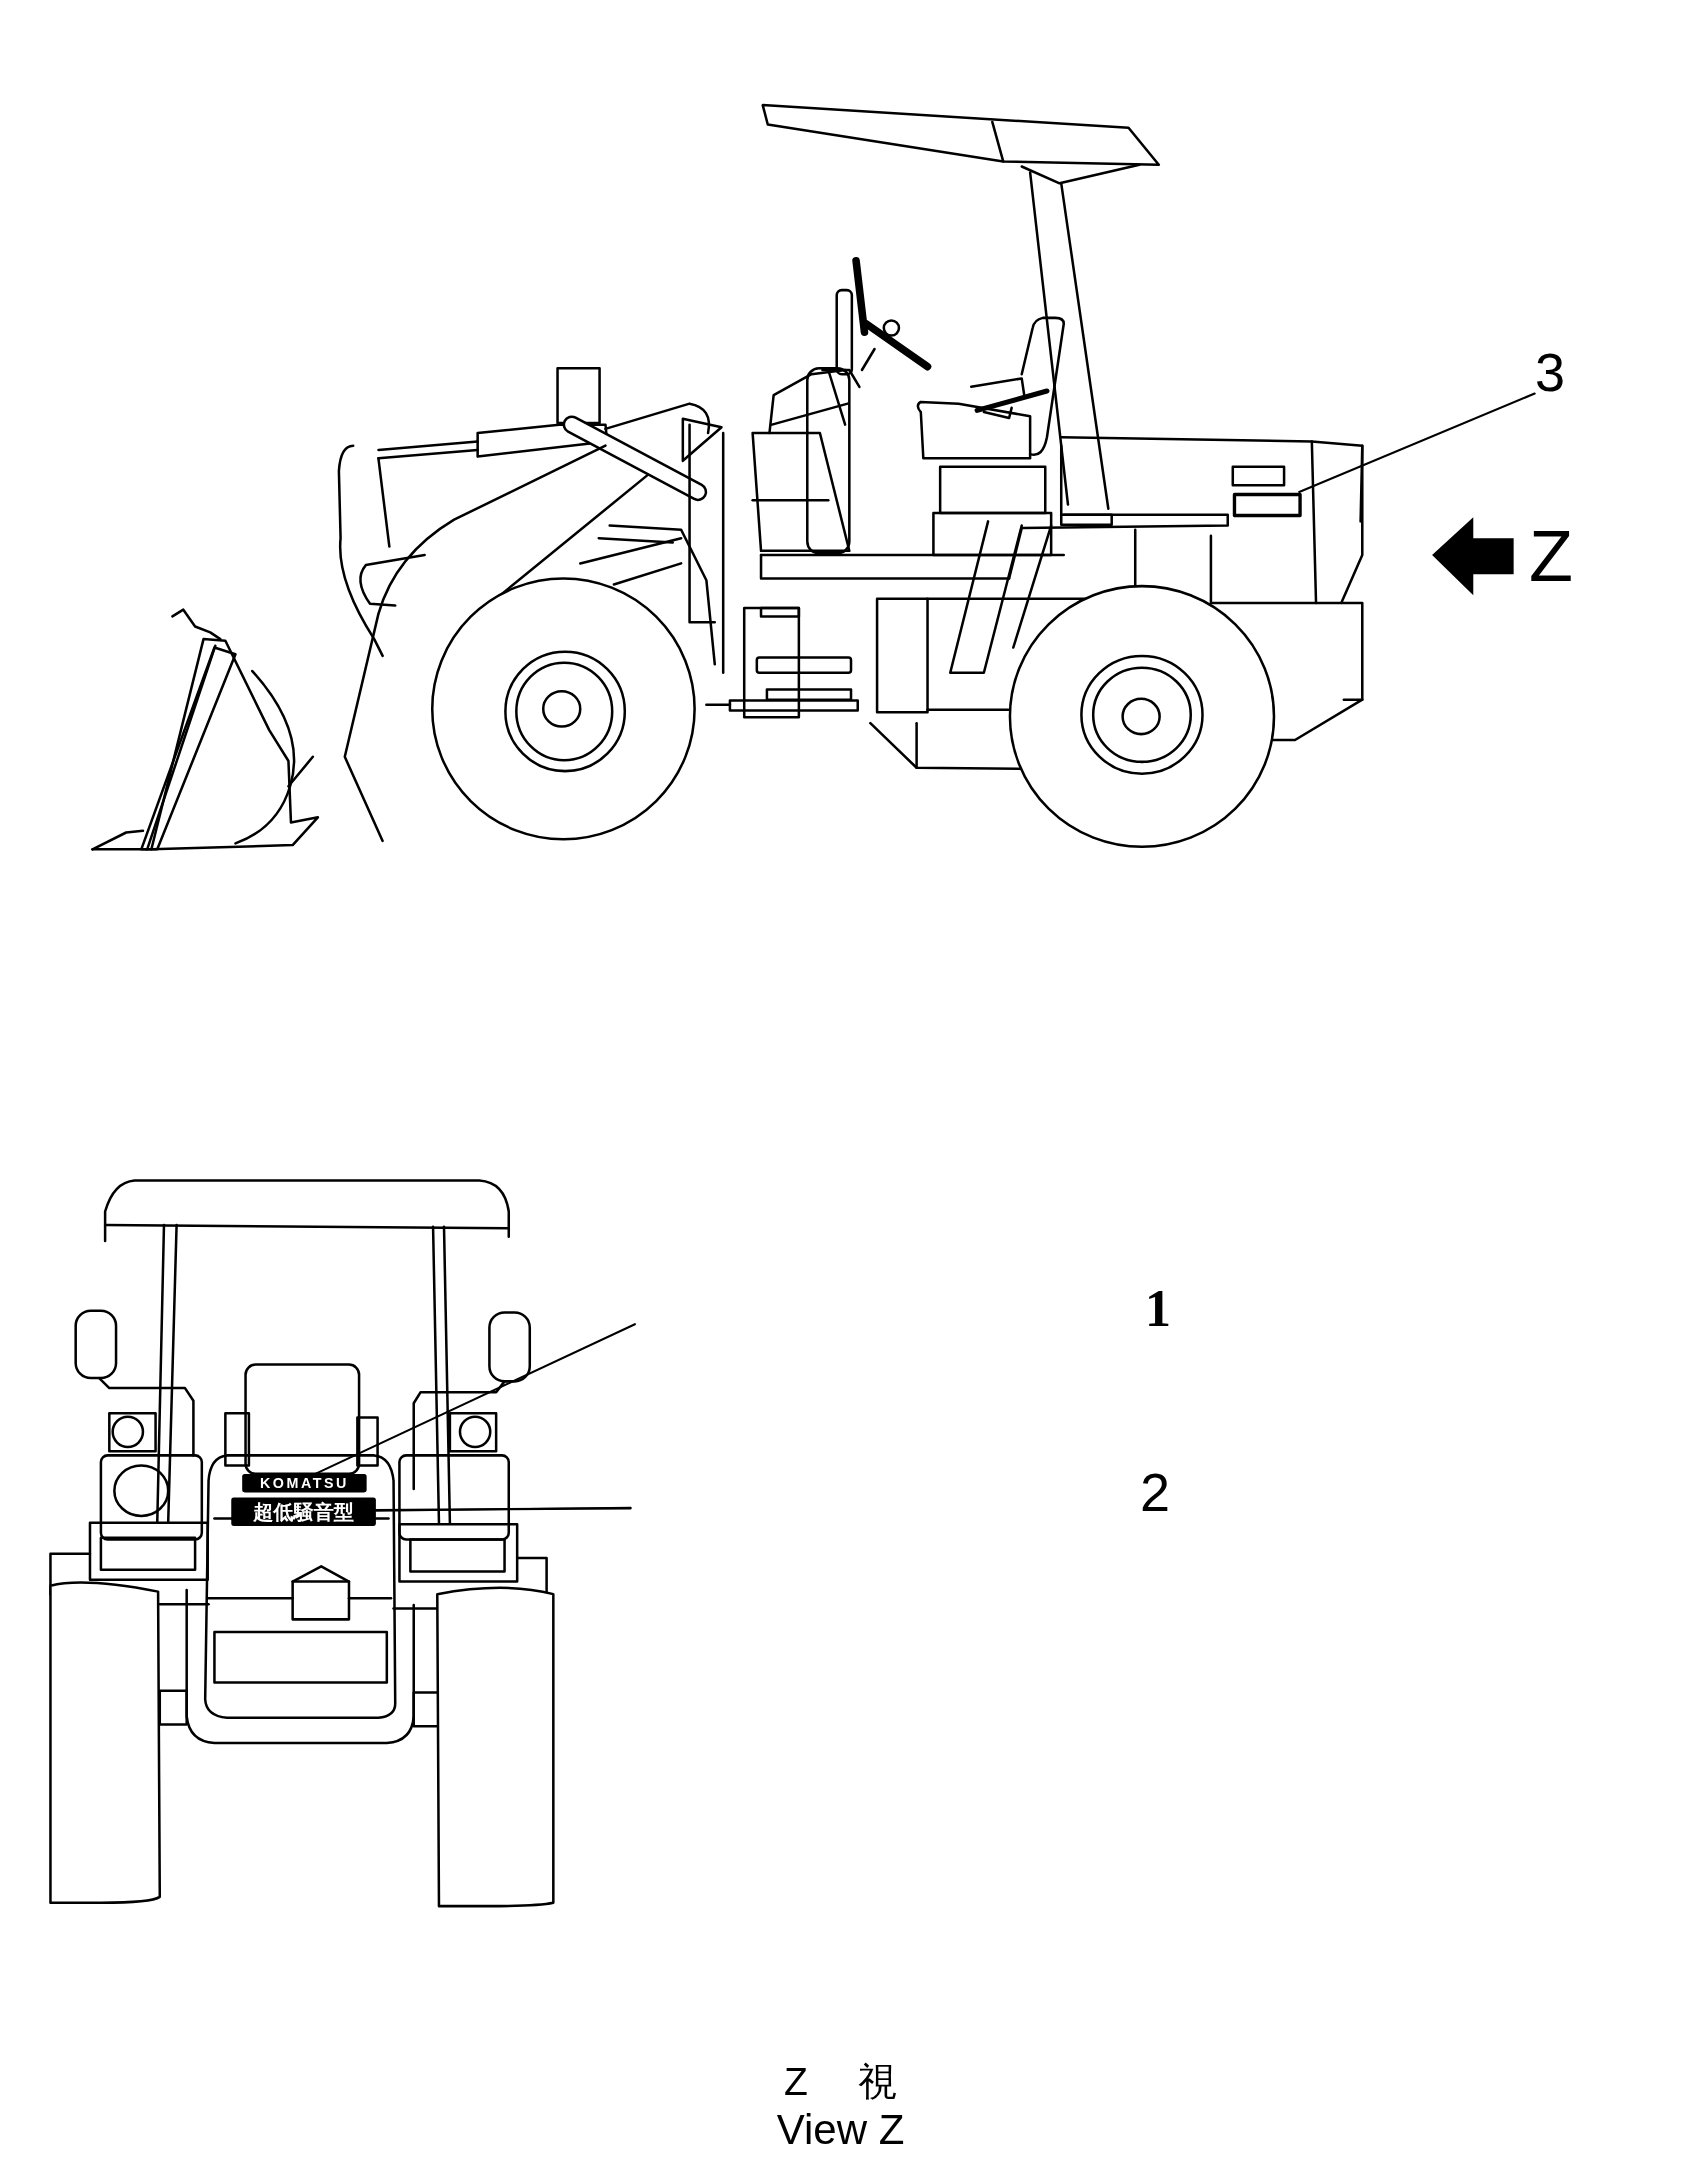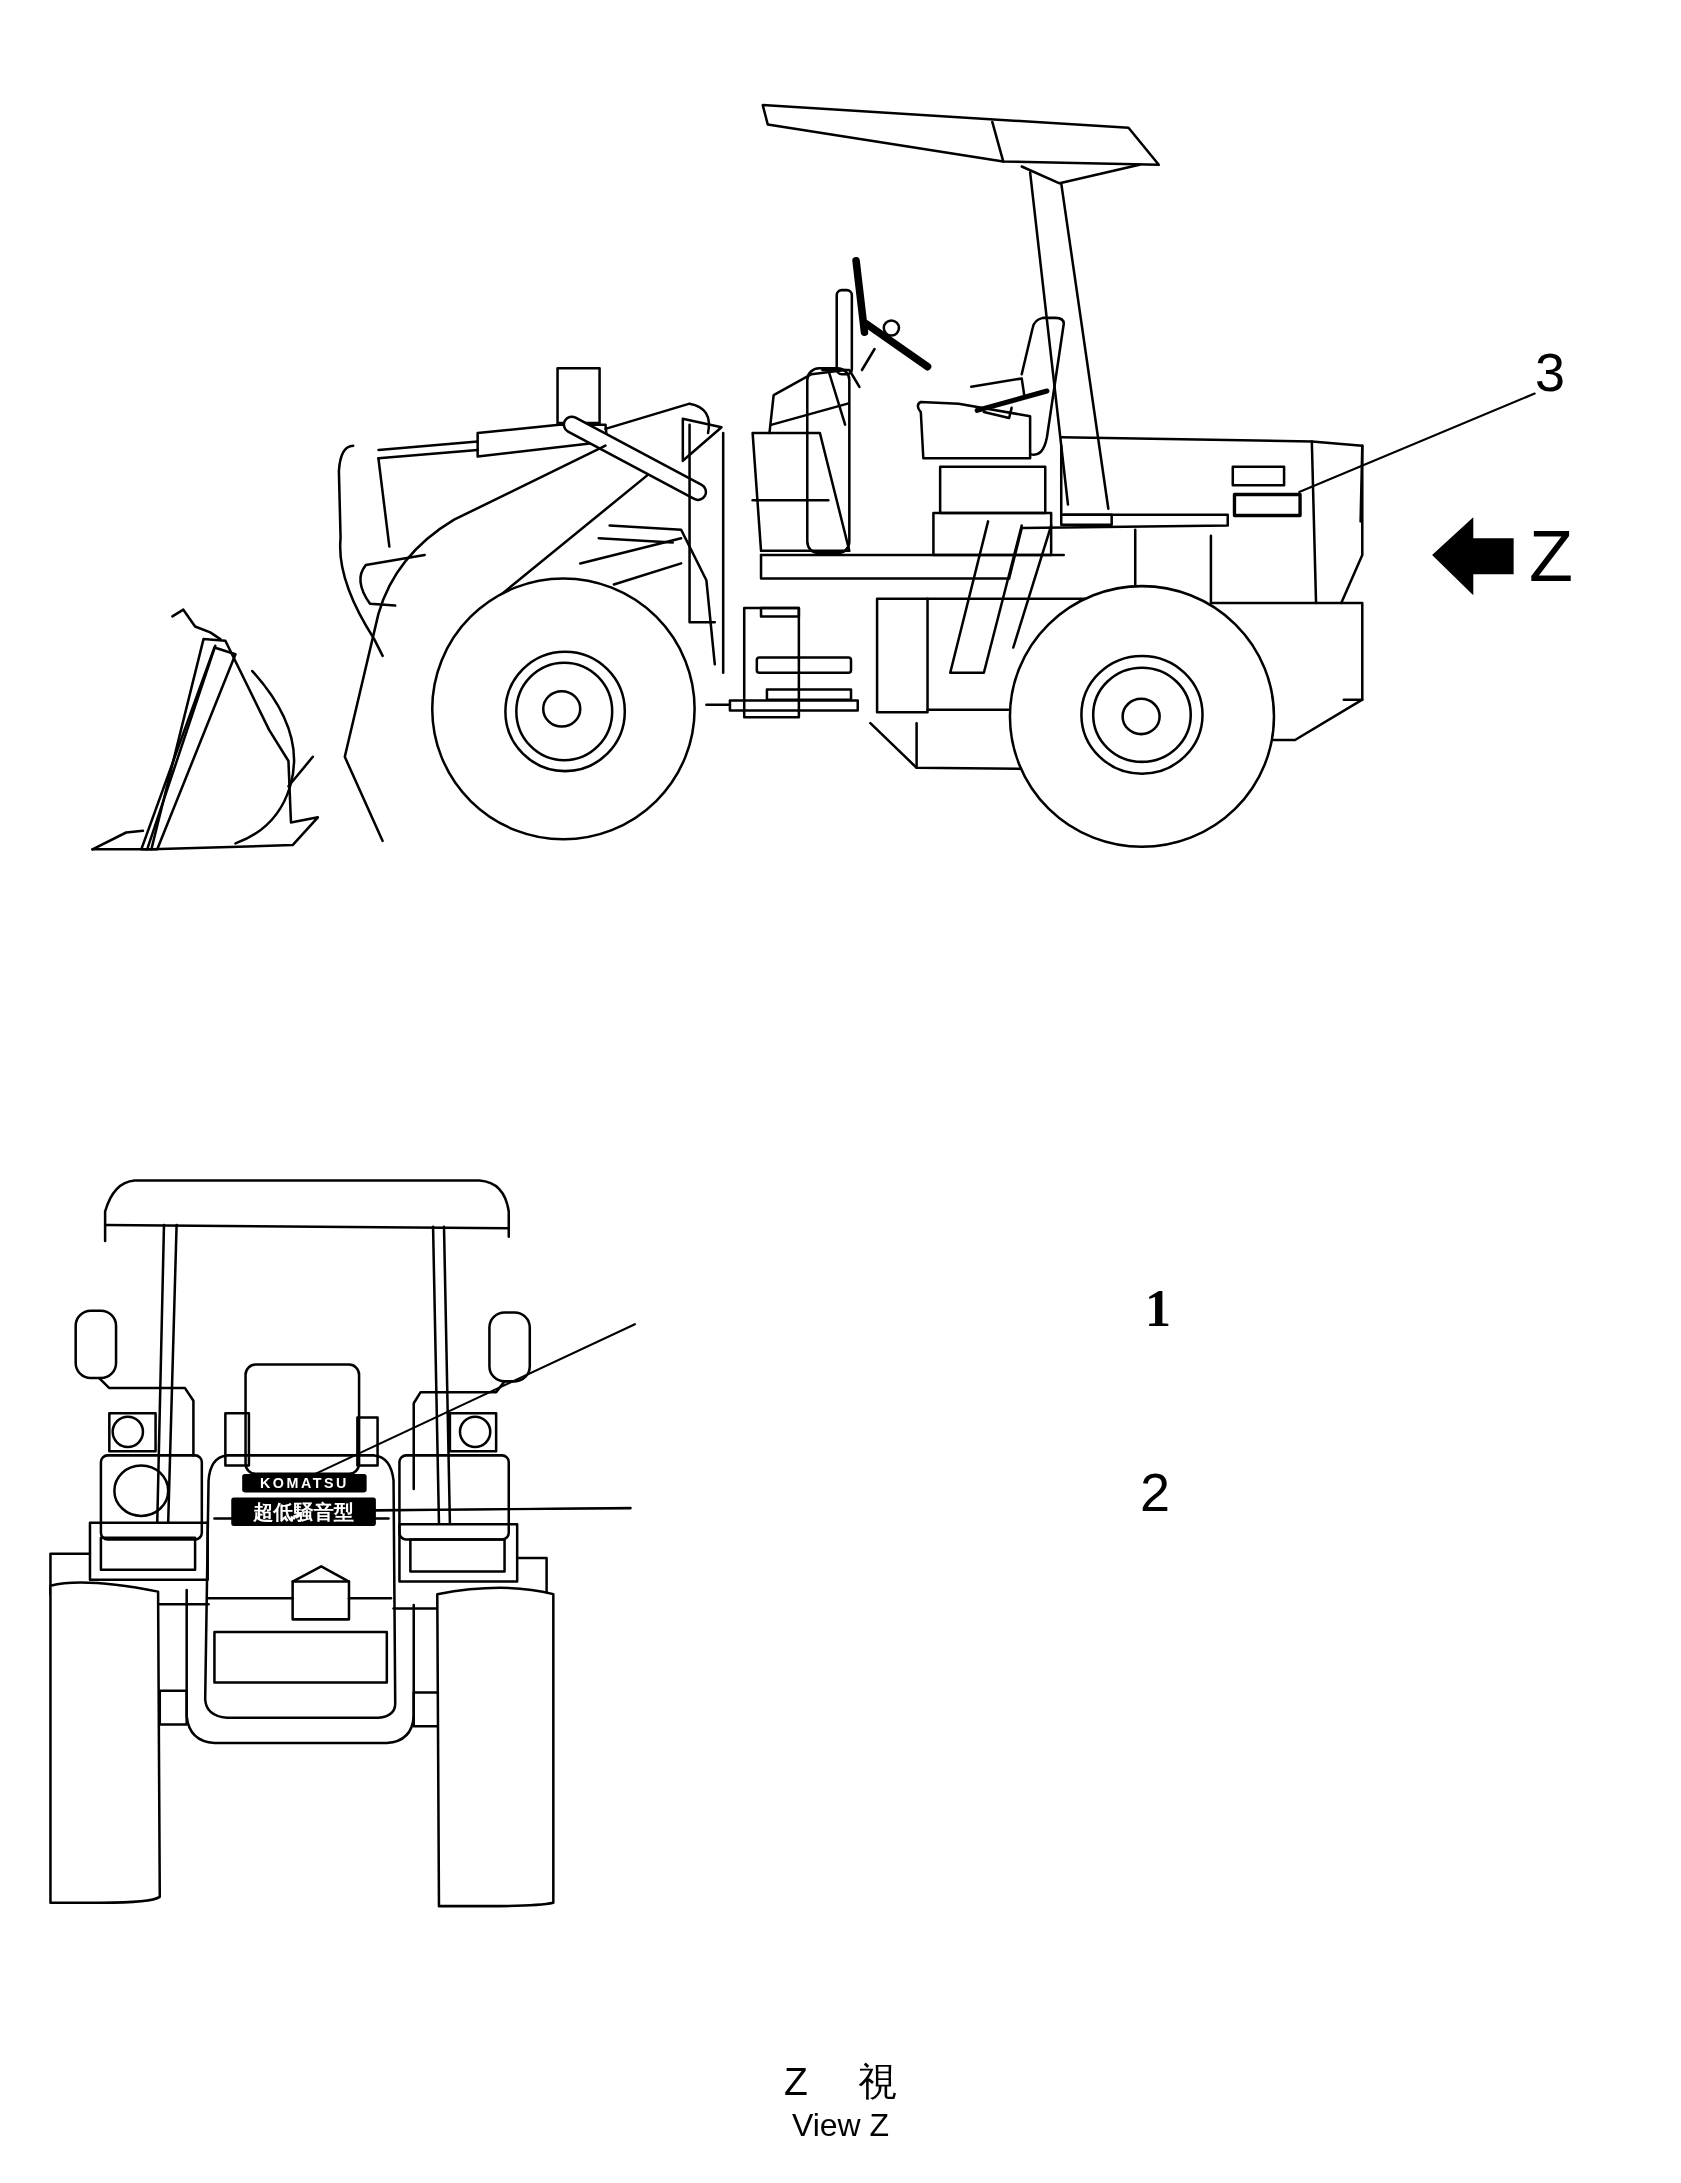--- a/index.html
+++ b/index.html
@@ -223,14 +223,14 @@
 </svg>
 
 <div class="callout num-sans" style="left:1535px; top:345px;">3</div>
 <div class="callout zlabel" style="left:1529px; top:520px;">Z</div>
 <div class="callout num-serif" style="left:1145px; top:1283px;">1</div>
 <div class="callout num-sans" style="left:1140px; top:1465px;">2</div>
 
 <div class="caption" style="top:2062px;">
   <span style="margin-right:50px;">Z</span><span>視</span>
 </div>
-<div class="caption" style="top:2109px; font-size:32px;text-align:center;">View Z</div>
+<div class="caption" style="top:2109px; font-size:42px;text-align:center;">View Z</div>
 
 
 </body></html>

